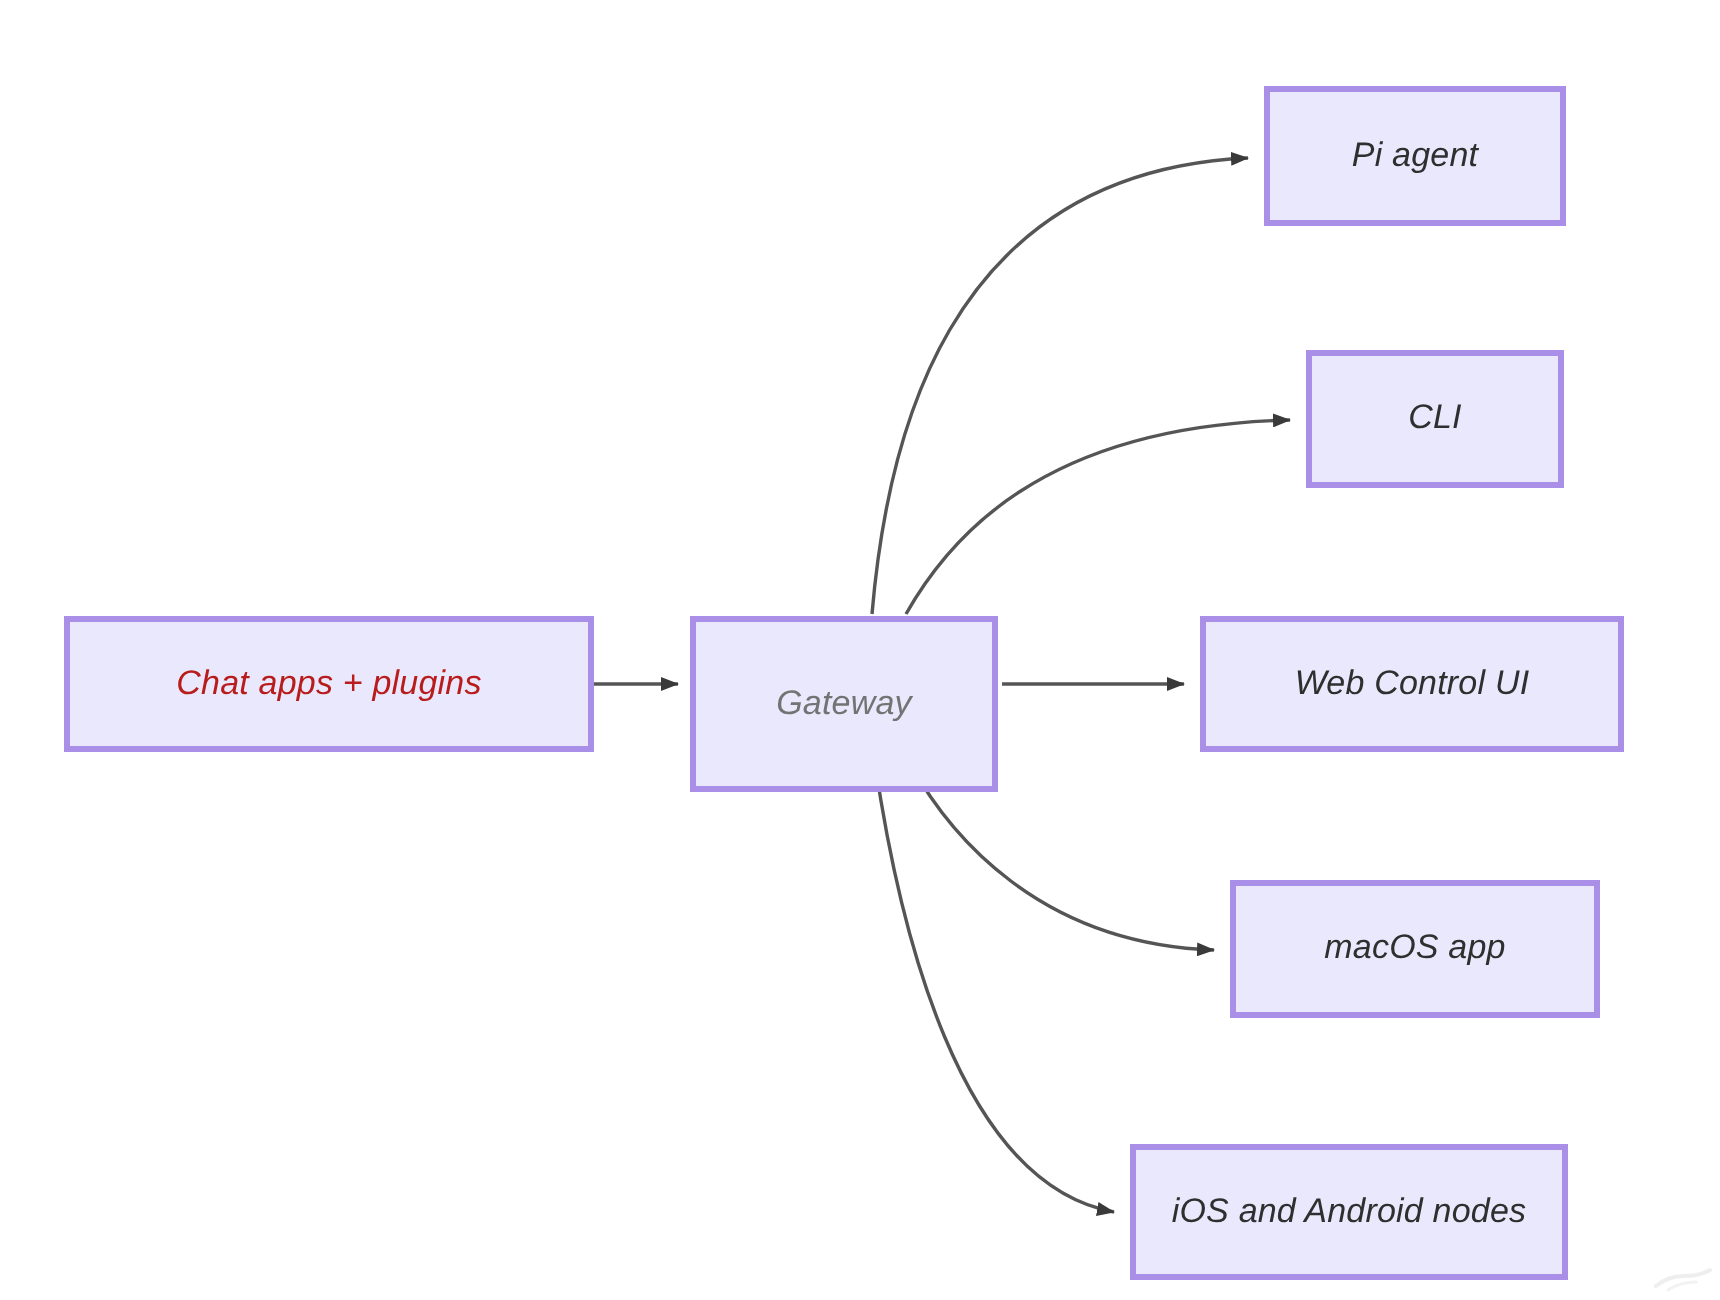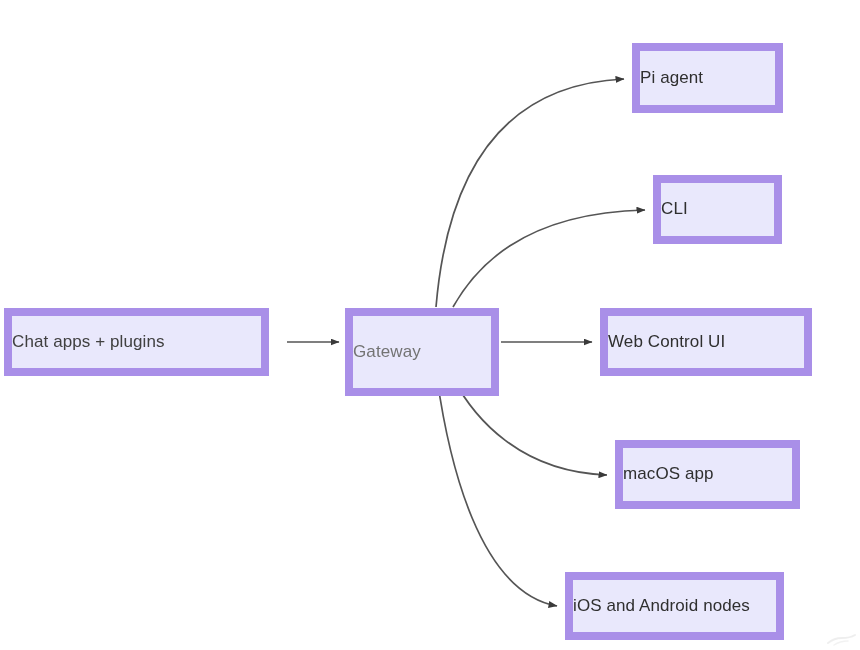--- a/index.html
+++ b/index.html
@@ -23,30 +23,32 @@
     left: 0;
     top: 0;
     width: 860px;
     height: 650px;
     pointer-events: none;
   }
   .node {
     position: absolute;
     box-sizing: border-box;
     background: #e9e8fc;
-    border: 8px solid #c2410c;
+    border: 3px solid #c2410c;
     display: flex;
     align-items: center;
+    justify-content: center;
     text-align: center;
     color: #2f2f2f;
     font-size: 17px;
     font-family: "Liberation Sans", sans-serif;
     letter-spacing: 0.1px;
     line-height: 1.2;
     white-space: nowrap;
+    font-style: italic;
   }
   .node-label {
     display: block;
   }
   .watermark {
     position: absolute;
     right: 2px;
     bottom: 4px;
     width: 34px;
     height: 14px;
@@ -68,21 +70,21 @@
     <g id="edge-group">
         <path d="M 287 342 L 339 342" fill="none" stroke="#555555" stroke-width="1.7" marker-end="url(#arrowhead)"></path>
         <path d="M 436 307 C 443 225 470 86 624 79" fill="none" stroke="#555555" stroke-width="1.7" marker-end="url(#arrowhead)"></path>
         <path d="M 453 307 C 474 270 520 213 645 210" fill="none" stroke="#555555" stroke-width="1.7" marker-end="url(#arrowhead)"></path>
         <path d="M 501 342 L 592 342" fill="none" stroke="#555555" stroke-width="1.7" marker-end="url(#arrowhead)"></path>
         <path d="M 453 378 C 474 418 520 472 607 475" fill="none" stroke="#555555" stroke-width="1.7" marker-end="url(#arrowhead)"></path>
         <path d="M 437 378 C 449 462 479 592 557 606" fill="none" stroke="#555555" stroke-width="1.7" marker-end="url(#arrowhead)"></path>
       </g>
   </svg>
 
-  <div class="node" style="left: 4px; top: 308px; width: 265px; height: 68px; background: rgb(233, 232, 252); border-color: rgb(169, 143, 232); color: #404040;">
+  <div class="node" style="left: 32px; top: 308px; width: 265px; height: 68px; background: rgb(233, 232, 252); border-color: rgb(169, 143, 232); color: #b91c1c;">
     <span class="node-label">Chat apps + plugins</span>
   </div>
 
   <div class="node" style="left: 345px; top: 308px; width: 154px; height: 88px; background: rgb(233, 232, 252); border-color: rgb(169, 143, 232); color: #737373;">
     <span class="node-label">Gateway</span>
   </div>
 
   <div class="node" style="left: 632px; top: 43px; width: 151px; height: 70px; background: rgb(233, 232, 252); border-color: rgb(169, 143, 232); color: rgb(47, 47, 47);">
     <span class="node-label">Pi agent</span>
   </div>

